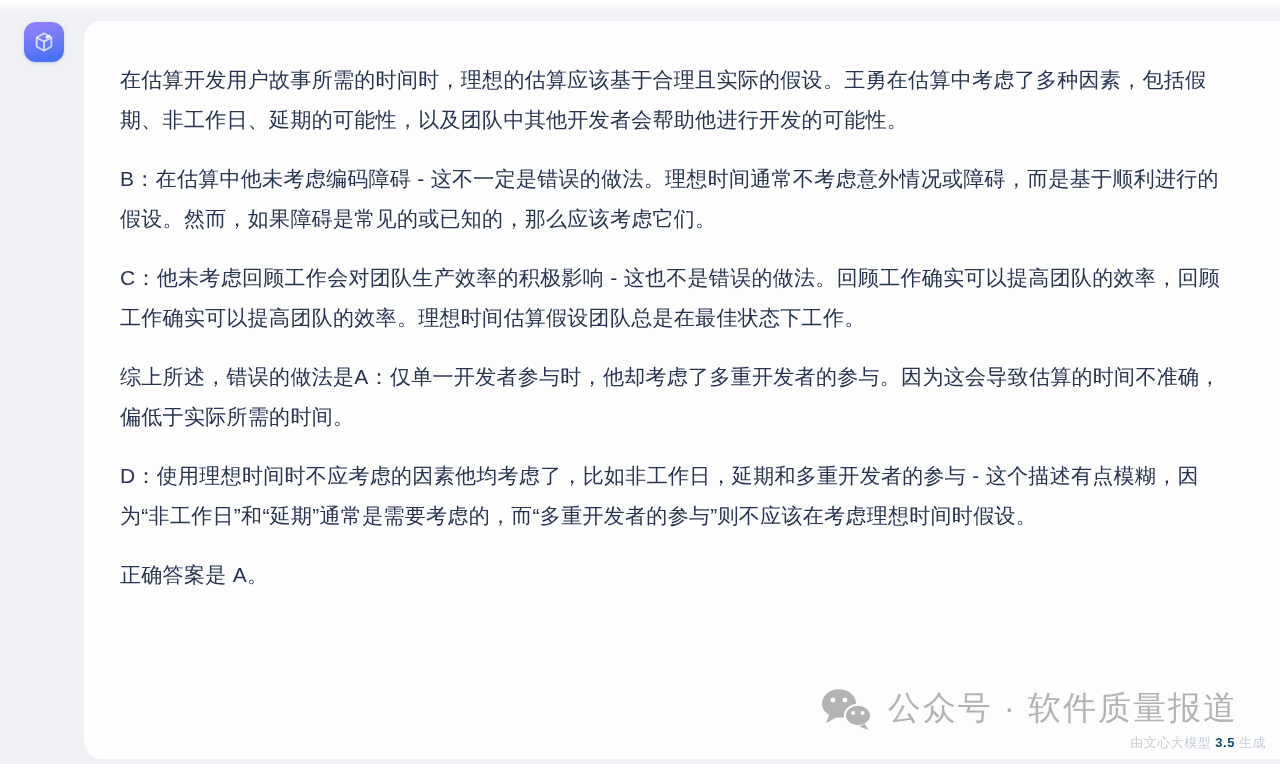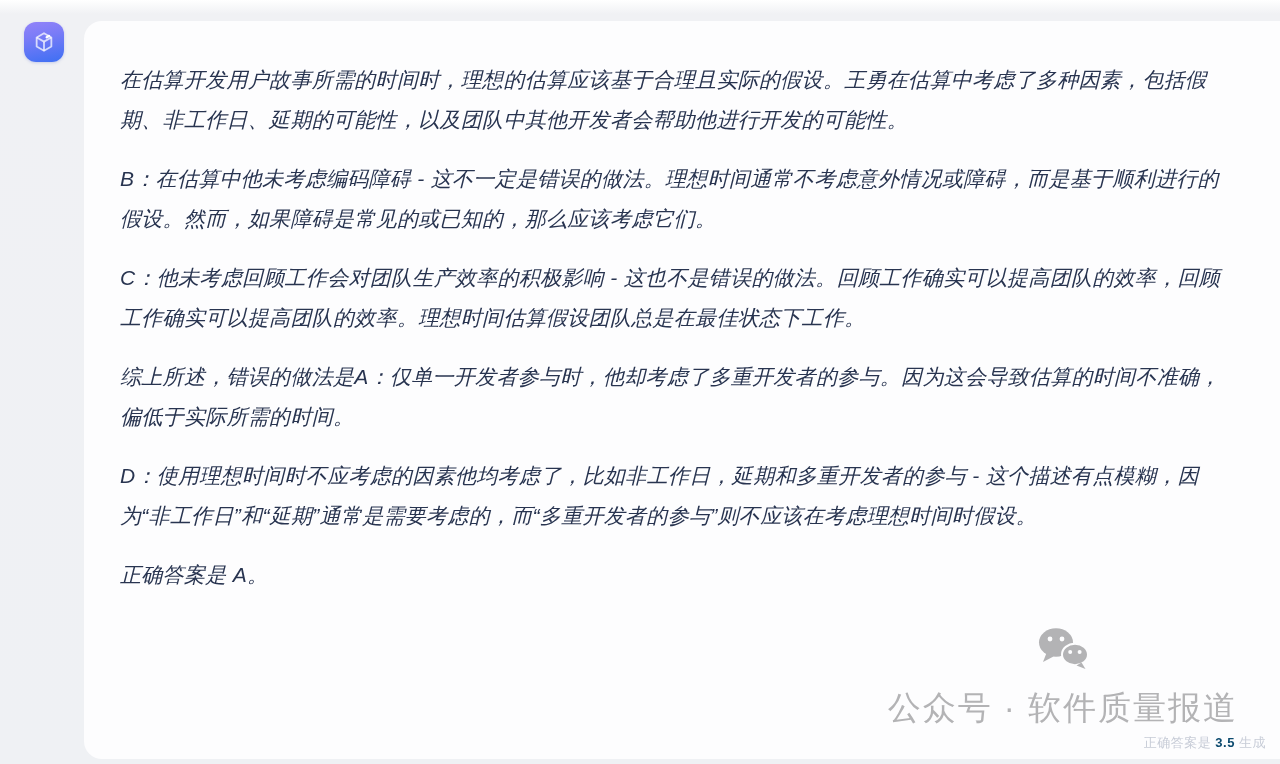--- a/index.html
+++ b/index.html
@@ -27,36 +27,34 @@
     left: 84px; top: 21px; right: 0; bottom: 5px;
     background: #fdfdfe;
     border-radius: 18px 0 0 18px;
   }
   .message-body {
     padding: 39px 44px 0 36px;
     color: #283450;
     font-size: 21px;
     line-height: 40px;
     letter-spacing: 0.3px;
-    font-style: italic;
   }
   .message-body p { margin: 0 0 19px 0; }
   .message-body p:last-child { margin-bottom: 0; }
   .watermark {
     position: absolute;
     right: 42px; bottom: 28px;
     display: flex; align-items: center;
     gap: 16px;
     color: #b3b3b5;
     font-size: 33px;
     font-weight: 500;
     letter-spacing: 2px;
     user-select: none;
     white-space: nowrap;
-    flex-direction: column;
   }
   .watermark svg { display: block; }
   .generator-note {
     position: absolute;
     right: 14px; bottom: 7px;
     font-size: 13px;
     color: #c7ccd7;
     letter-spacing: 0.5px;
     white-space: nowrap;
   }
@@ -105,18 +103,18 @@
             <path d="M44.5 36.5 L48.5 43 L39.5 39.5 Z" stroke="none"></path>
           </g>
           <circle cx="33.2" cy="26" r="2" fill="#fdfdfe"></circle>
           <circle cx="42.6" cy="26" r="2" fill="#fdfdfe"></circle>
         </svg>
       </span>
       <span>公众号 · 软件质量报道</span>
     </div>
 
     <div class="generator-note">
-      <span>正确答案是 </span><span class="ver">3.5</span><span> 生成</span>
+      <span>由文心大模型 </span><span class="ver">3.5</span><span> 生成</span>
     </div>
 
   </div>
 
 </div>
 
 </body></html>

